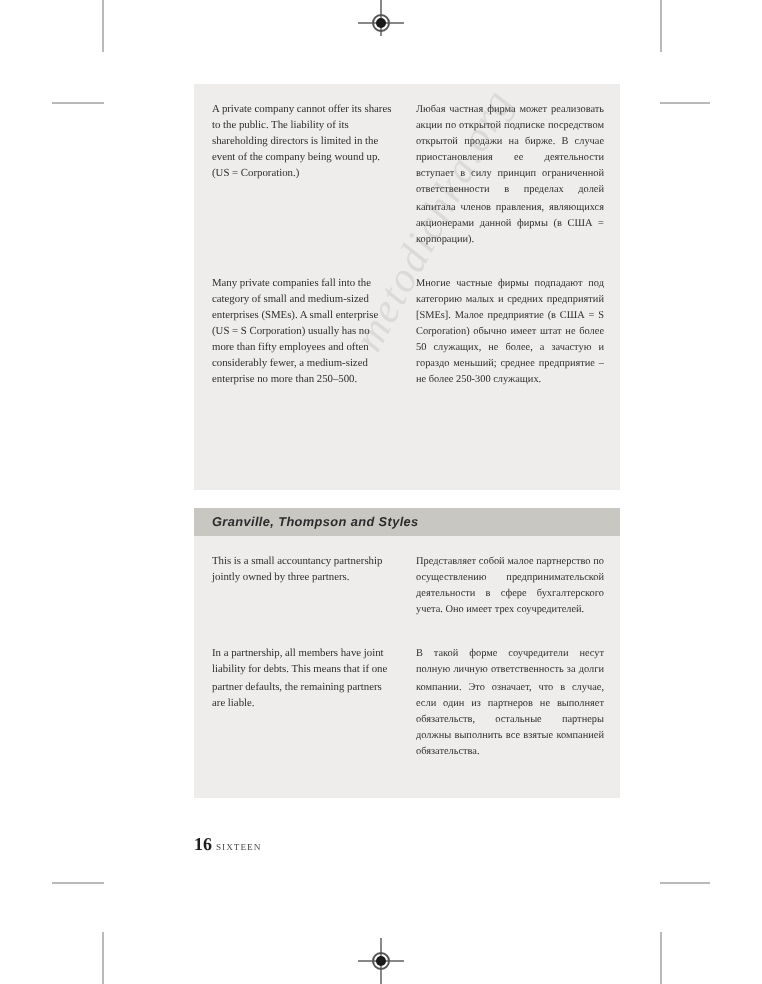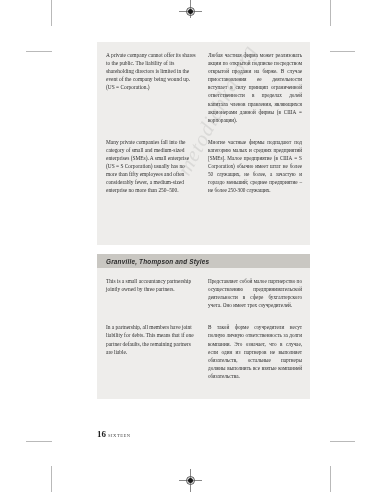--- a/index.html
+++ b/index.html
@@ -155,21 +155,20 @@
 
   
   .footer {
     position: absolute;
     left: 45px;
     top: 399px;
     display: flex;
     align-items: baseline;
     gap: 2px;
     z-index: 3;
-    margin-top: 12px;
   }
   .folio {
     font-family: "Liberation Serif", serif;
     font-weight: bold;
     font-size: 9px;
     color: #1f1f1f;
   }
   .folio-word {
     font-family: "Liberation Serif", serif;
     font-size: 4.6px;

